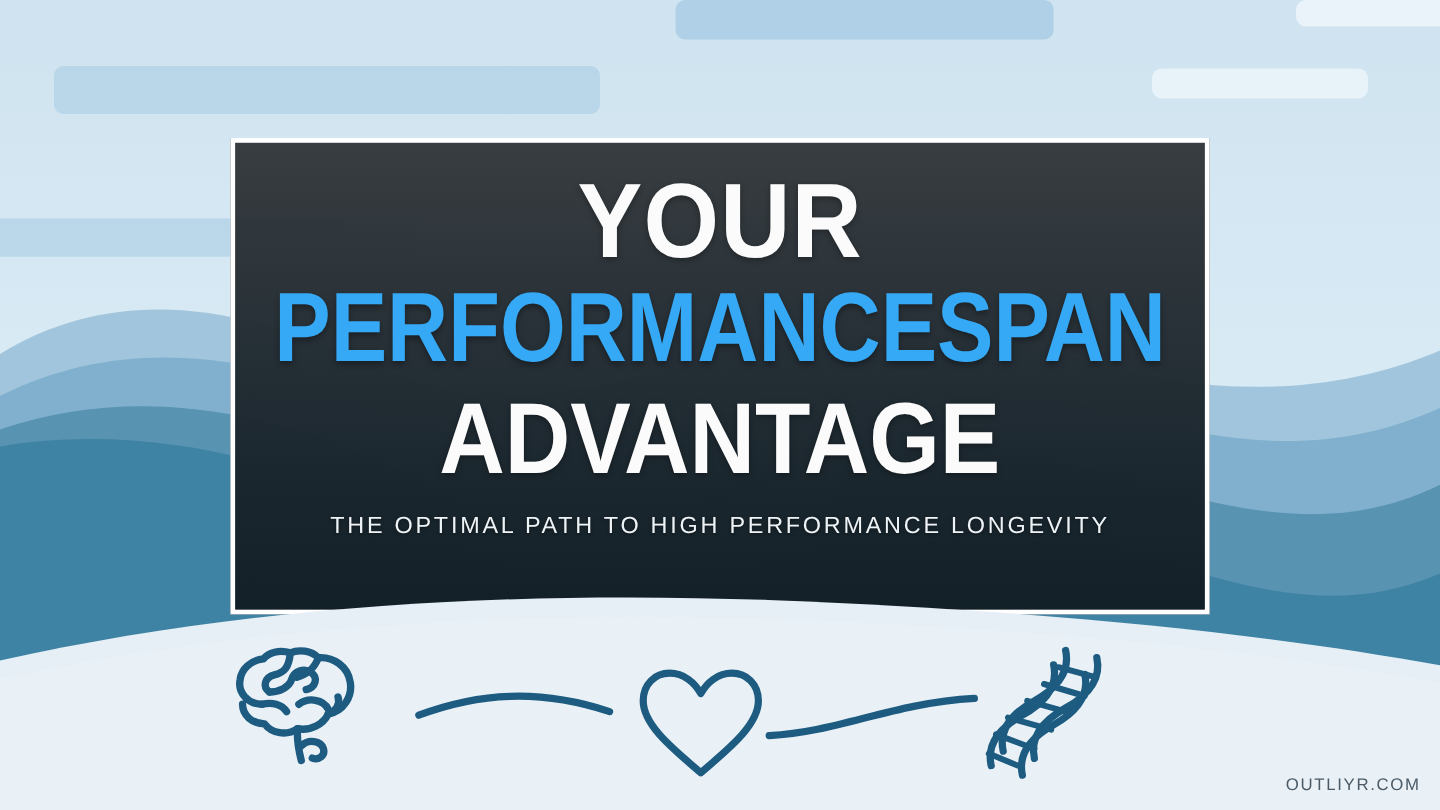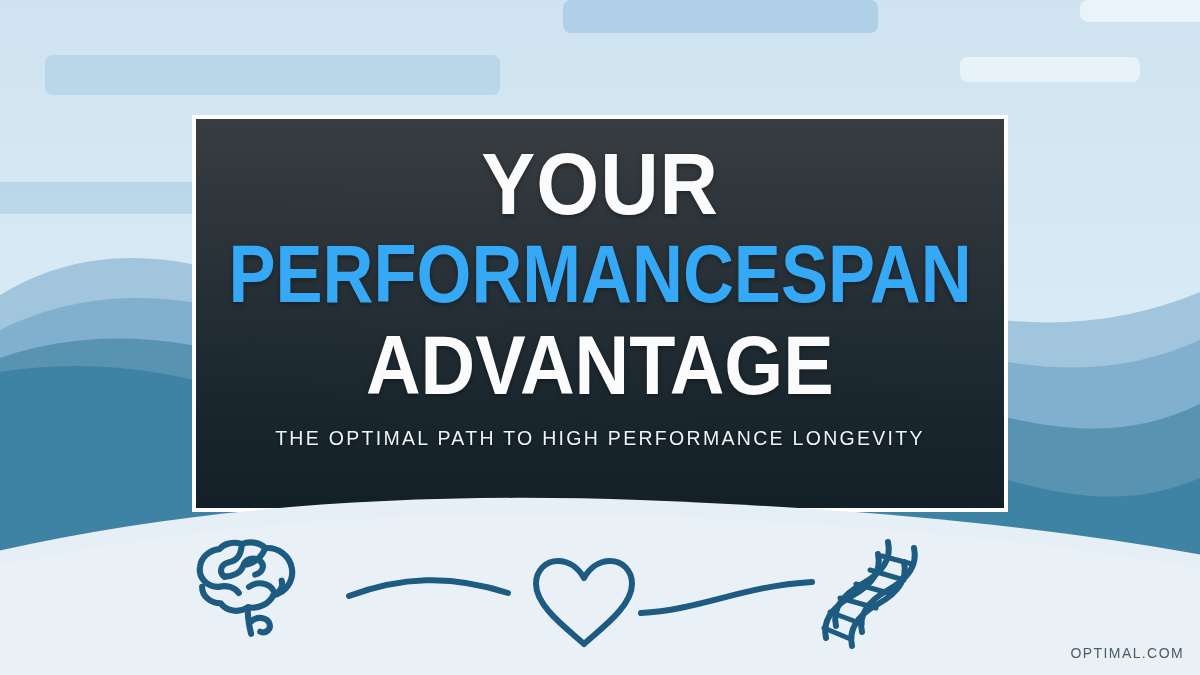--- a/index.html
+++ b/index.html
@@ -158,14 +158,14 @@
         <path d="M6,86 L30,96" stroke-width="5"></path>
         <path d="M12,70 L44,82" stroke-width="5"></path>
         <path d="M22,56 L58,66" stroke-width="5"></path>
         <path d="M38,42 L74,52" stroke-width="5"></path>
         <path d="M52,28 L86,38" stroke-width="5"></path>
         <path d="M64,14 L94,22" stroke-width="5"></path>
       </g>
     </g>
   </svg>
 
-  <div class="watermark">OPTIMAL.COM</div>
+  <div class="watermark">OUTLIYR.COM</div>
 </div>
 
 </body></html>

